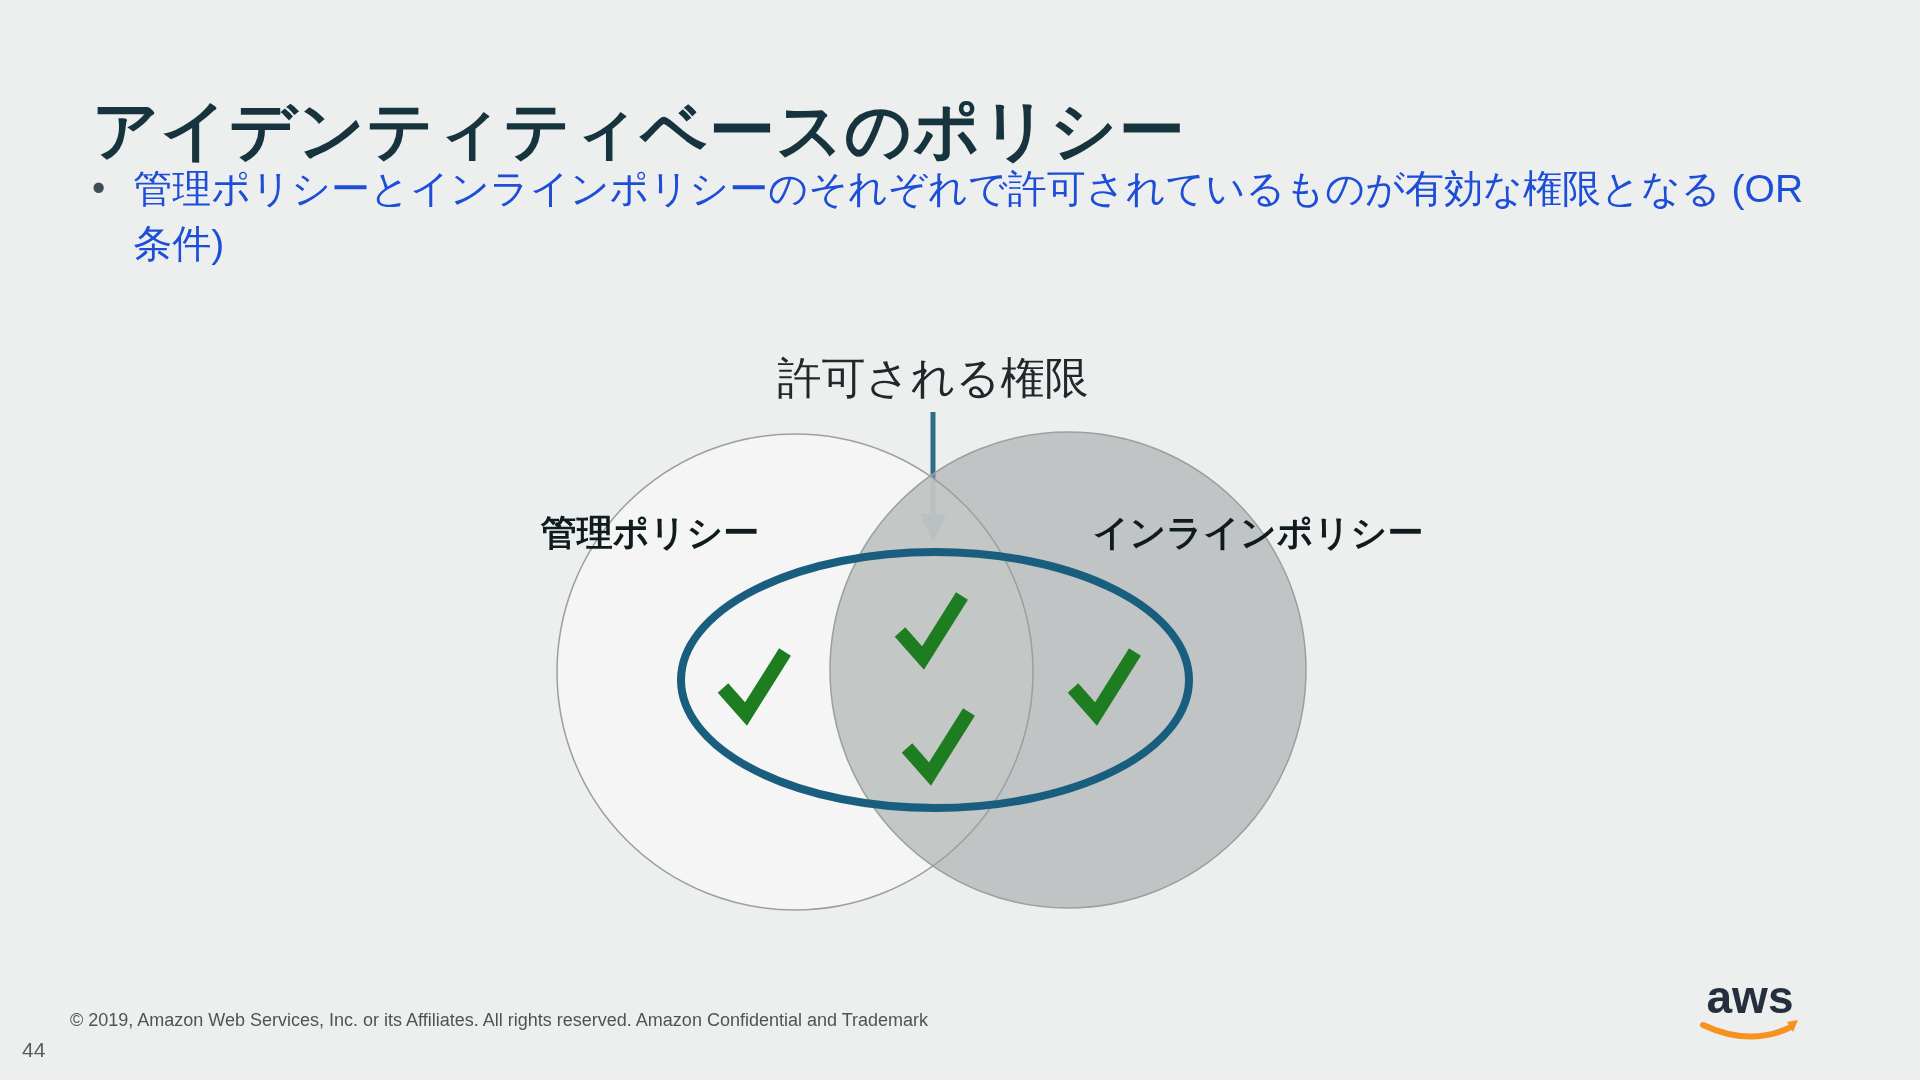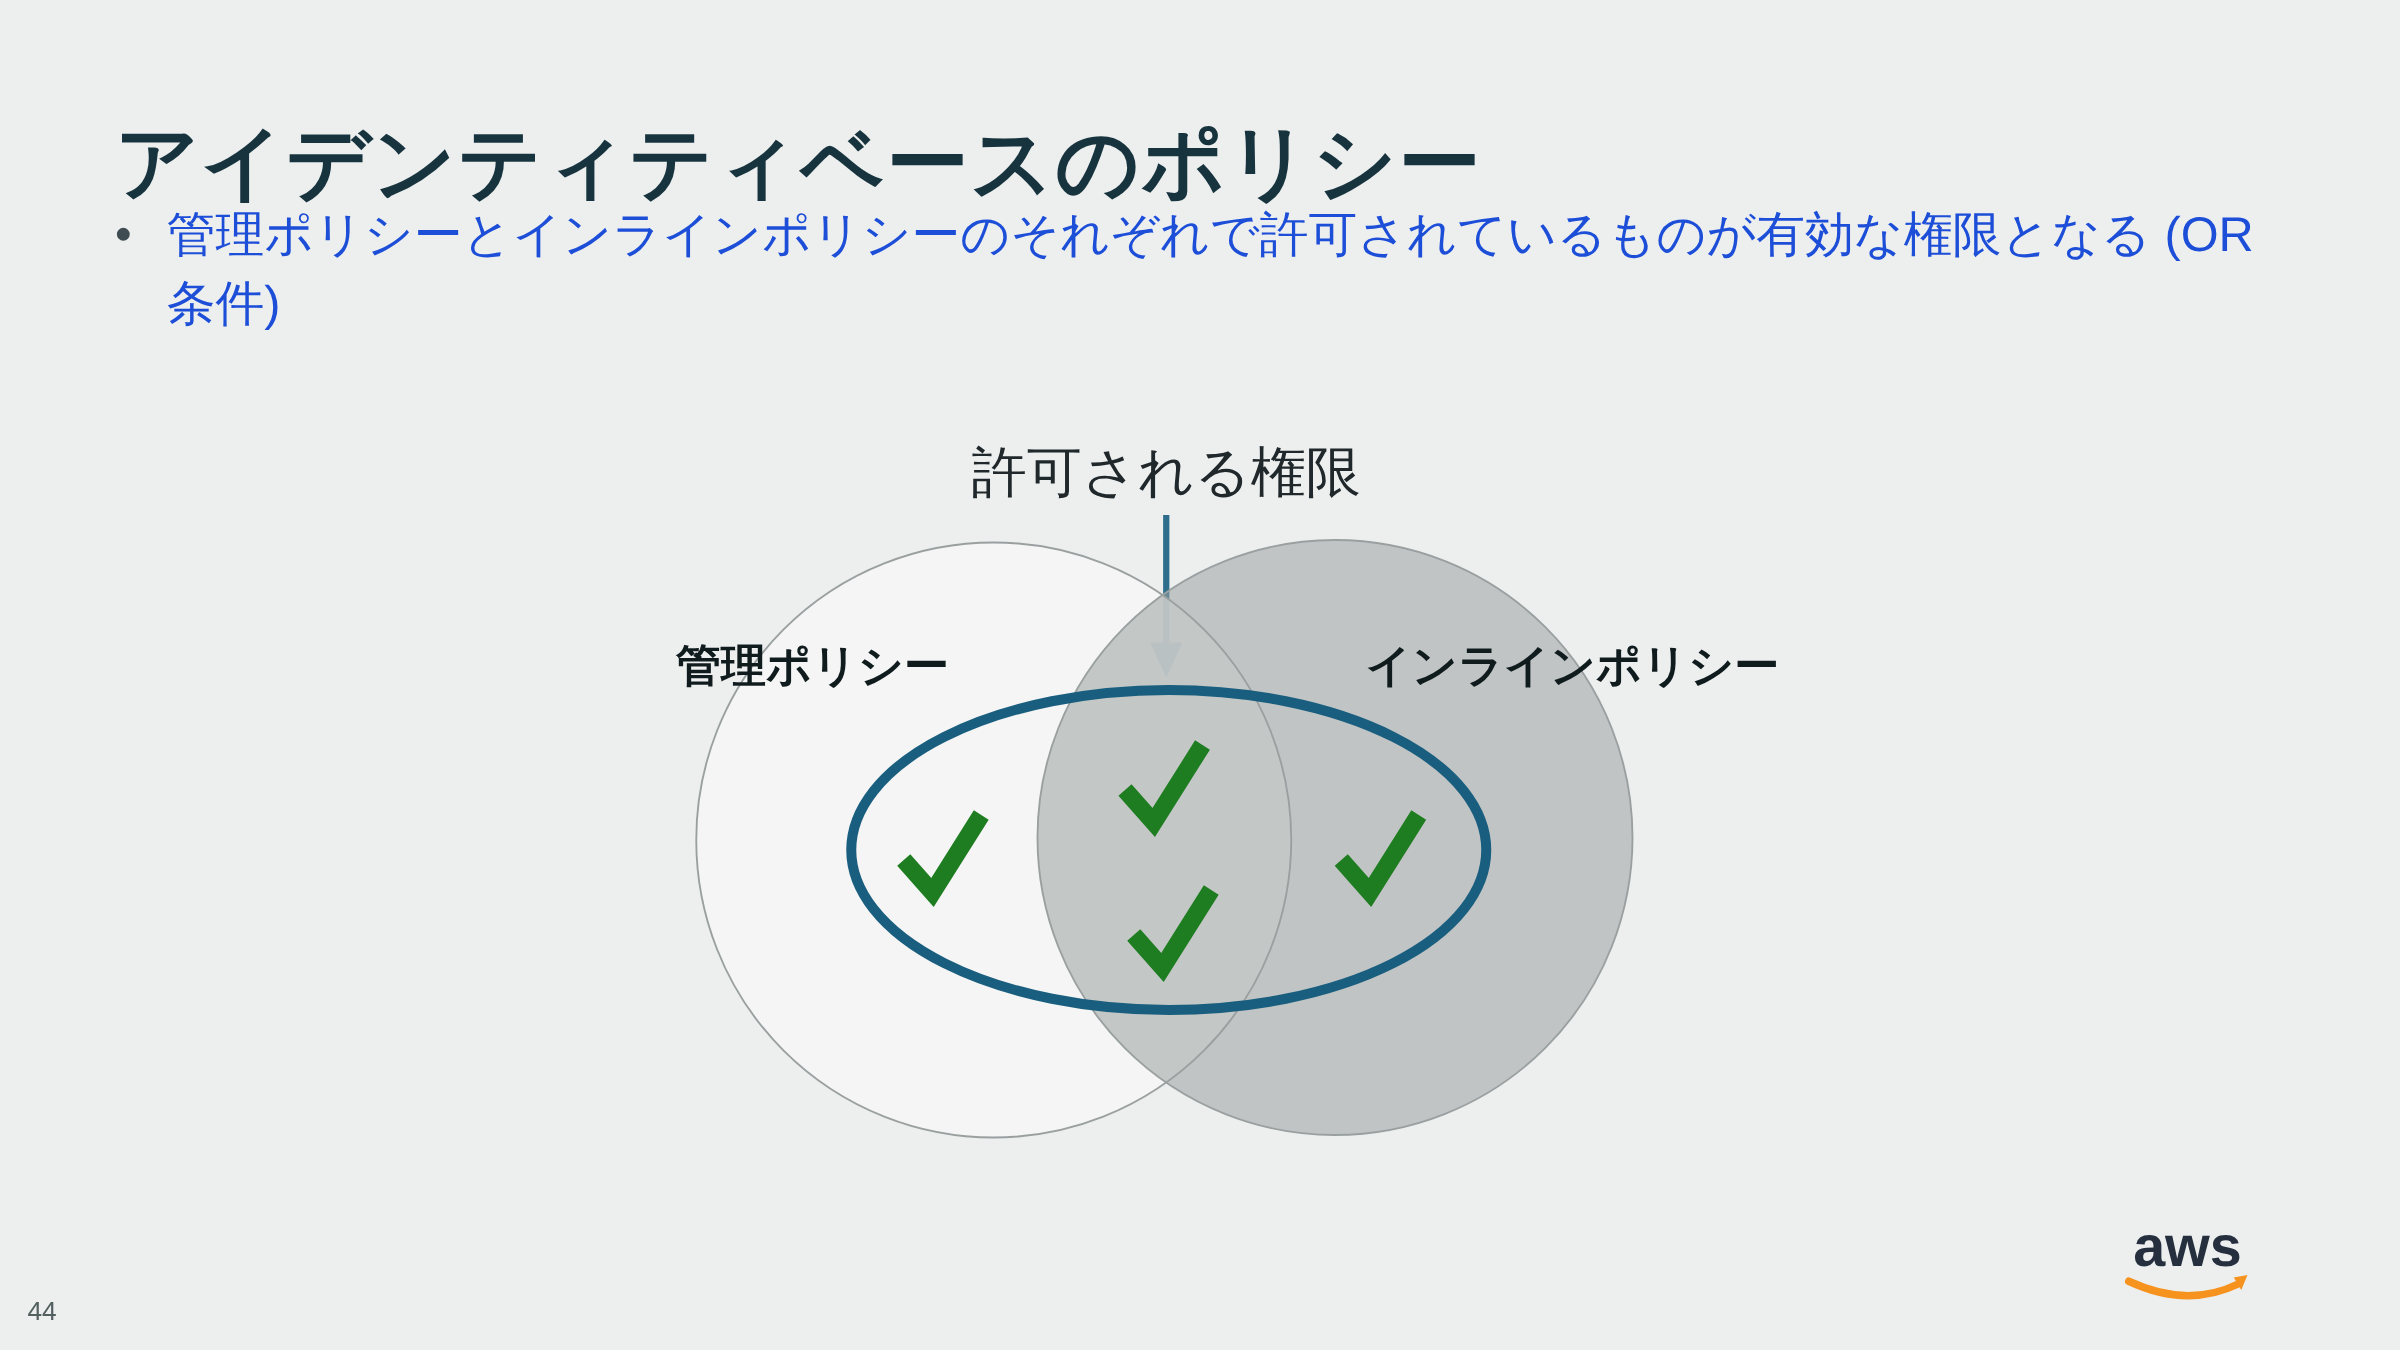--- a/index.html
+++ b/index.html
@@ -98,20 +98,21 @@
     <ellipse cx="935" cy="680" rx="254" ry="128" fill="none" stroke="#195e7f" stroke-width="8"></ellipse>
 
     <g stroke="#1e7d20" stroke-width="14" fill="none" stroke-linecap="butt">
       <path d="M 723 688 L 746 714 L 785 652"></path>
       <path d="M 900 632 L 923 658 L 962 596"></path>
       <path d="M 907 748 L 930 774 L 969 712"></path>
       <path d="M 1073 688 L 1096 714 L 1135 652"></path>
     </g>
   </svg>
 
+  <div class="footer">© 2019, Amazon Web Services, Inc. or its Affiliates. All rights reserved. Amazon Confidential and Trademark</div>
 
   <div class="page-number">44</div>
 
   <svg class="aws-logo" viewBox="0 0 110 90">
     <text x="55" y="48" text-anchor="middle" font-size="46" font-weight="bold" fill="#252f3e">aws</text>
     <g>
       <path d="M 8 60 Q 55 82 96 62" fill="none" stroke="#f6921e" stroke-width="6" stroke-linecap="round"></path>
       <path d="M 103 55 L 92 57 L 98 67 Z" fill="#f6921e"></path>
     </g>
   </svg>

